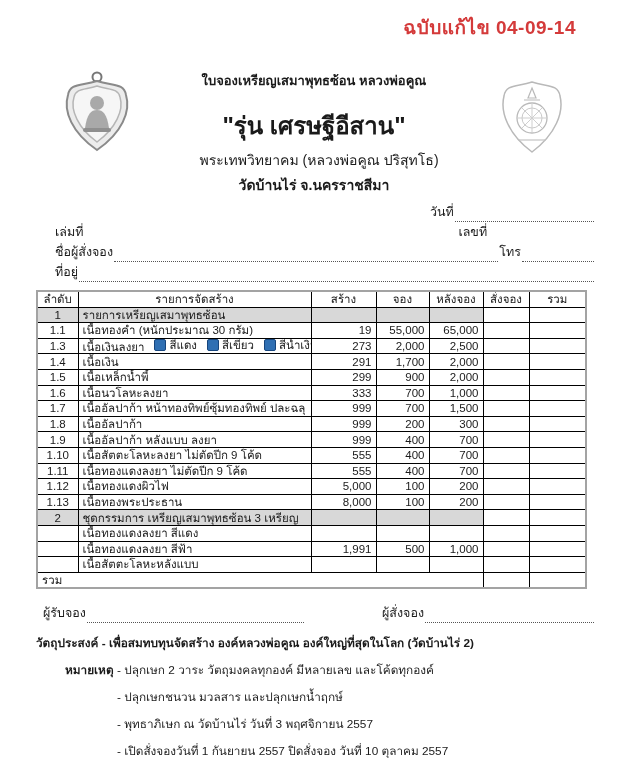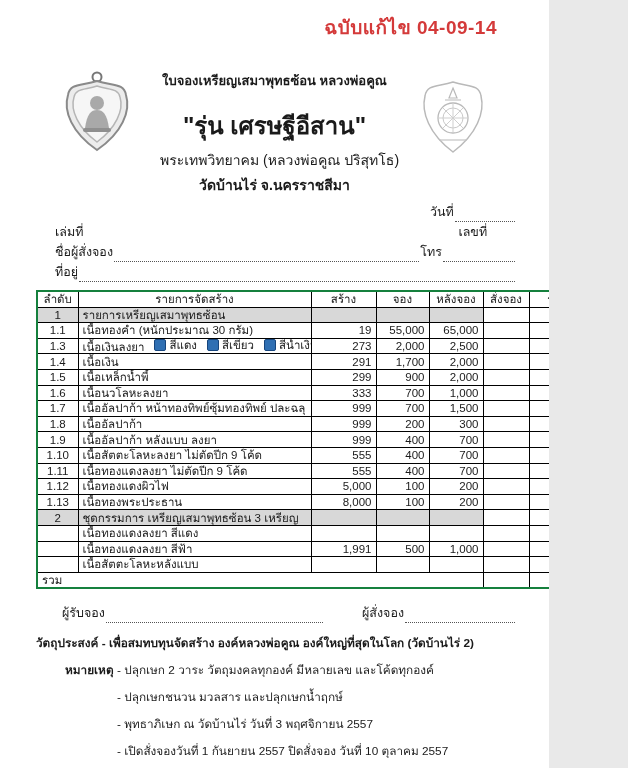--- a/index.html
+++ b/index.html
@@ -1,18 +1,18 @@
 <!DOCTYPE html>
 <html><head>
 <meta charset="utf-8">
 <style>
   html,body{margin:0;padding:0;background:#e9e9e9;}
   .page{
     position:relative;
-    width:549px;height:768px;
+    width:628px;height:768px;
     background:#ffffff;
     font-family:"Liberation Sans","DejaVu Sans",sans-serif;
     color:#1a1a1a;
     overflow:hidden;
   }
   
   .revision{
     position:absolute;top:12px;right:52px;
     color:#d43a3a;font-size:19px;font-weight:bold;
     letter-spacing:.5px;
@@ -33,31 +33,31 @@
   .dots.fixed{flex:0 0 auto;}
   .right-half{margin-left:375px;}
   .spacer-label{margin-left:375px;}
   
   table.order{border-collapse:collapse;table-layout:fixed;margin:8px 0 0 36px;width:549px;}
   table.order td,table.order th{
     border:1px solid #000;height:14.6px;padding:0 4px;
     font-size:11.5px;font-weight:normal;line-height:1.05;
     overflow:hidden;white-space:nowrap;vertical-align:middle;
   }
-  table.order{border:2px solid #15803d;}
+  table.order{border:2px solid #a3a3a3;}
   th{text-align:center;}
   td.c{text-align:center;}
   td.r{text-align:right;}
   tr.section td.sec-bg{background:#d8d8d8;}
   tr.section td:first-child{text-align:center;}
   .cb-wrap{display:inline-flex;align-items:center;margin-left:10px;}
   .cb{display:inline-block;width:10px;height:10px;background:#2f6fb3;border:1.5px solid #17457c;border-radius:2px;margin-right:3px;}
   td.total-cell{text-align:left;padding-left:285px;}
   
-  .sigrow{display:flex;margin:14px 33px 0 62px;font-size:12.5px;}
+  .sigrow{display:flex;margin:14px 33px 0 43px;font-size:12.5px;gap:39px;}
   .sig{display:flex;align-items:flex-end;}
   .sig1{width:262px;margin-right:38px;}
   .sig2{flex:1;}
   
   .notes{margin:10px 20px 0 36px;font-size:11.8px;}
   .purpose{font-weight:600;margin-bottom:7px;}
   .note-row{display:flex;margin:8px 0 7px 29px;}
   .note-label{flex:0 0 52px;font-weight:600;}
   .note-text{flex:1;}
 </style>

